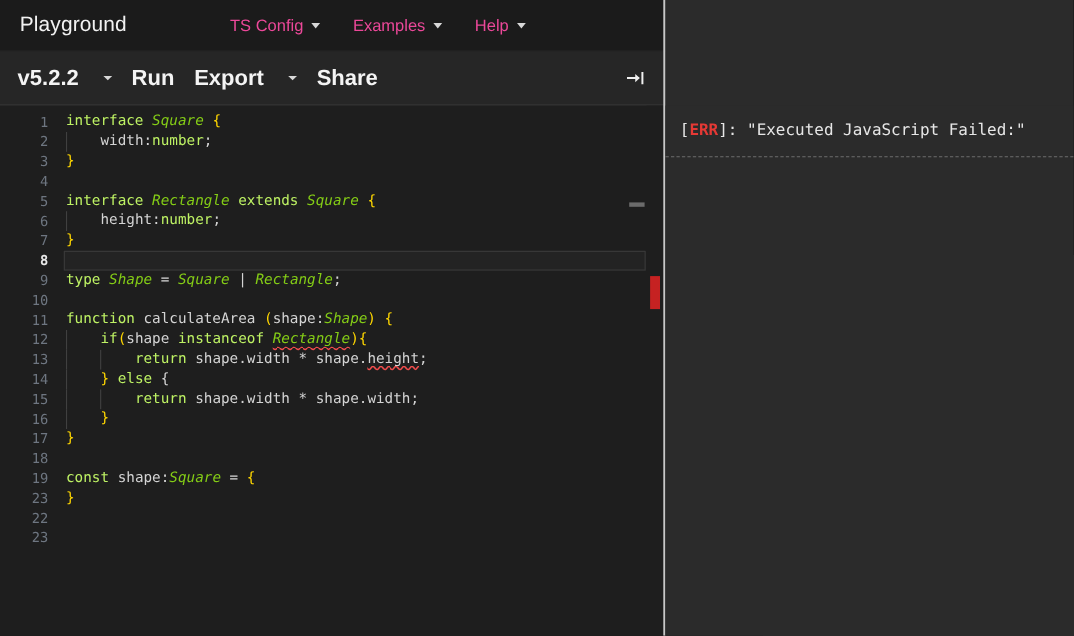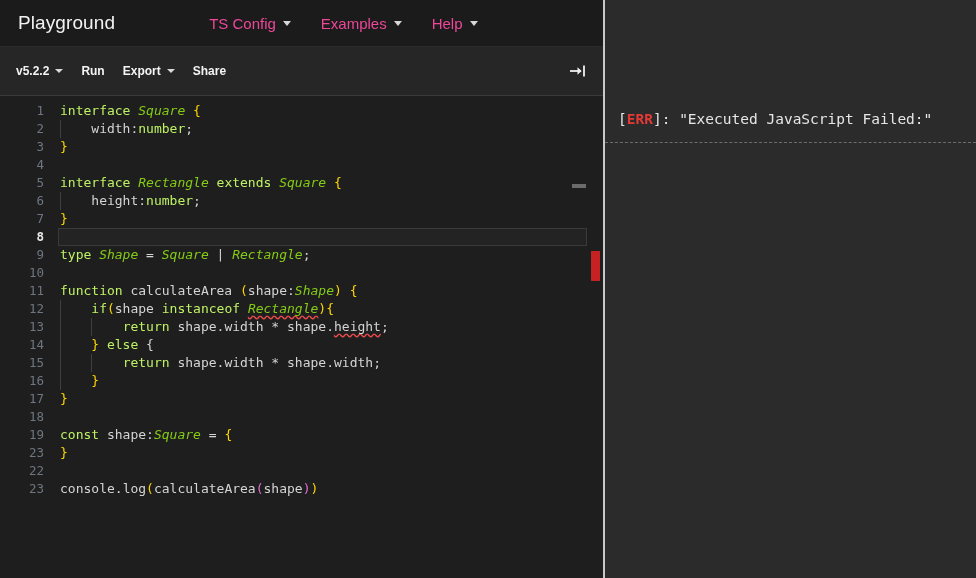--- a/index.html
+++ b/index.html
@@ -36,23 +36,23 @@
   }
 
   
   .toolbar {
     position: absolute; left: 0; top: 47px; width: 603px; height: 49px;
     background: #262626;
     display: flex; align-items: center;
     border-bottom: 1px solid #3a3a3a;
   }
   .tbitem {
-    color: #f4f4f4; font-size: 12px; font-weight: bold;
+    color: #f4f4f4; font-size: 20px; font-weight: bold;
     margin-left: 18px; display: flex; align-items: center;
-    white-space: nowrap; cursor: pointer;
+    white-space: nowrap; cursor: pointer; gap: 16px;
   }
   .tbitem:first-child { margin-left: 16px; }
   .tbcaret {
     display: inline-block; margin-left: 6px;
     width: 0; height: 0;
     border-left: 4px solid transparent;
     border-right: 4px solid transparent;
     border-top: 4.5px solid #d8d8d8;
   }
   .tb-spacer { flex: 1; }
@@ -207,21 +207,21 @@
         <div class="line"><span class="ln">12</span><span class="ig" style="left: 60px;"></span><span class="lc">    <span class="kw">if</span><span class="brY">(</span><span class="pln">shape</span> <span class="kw">instanceof</span> <span class="typ err-squiggle">Rectangle</span><span class="brY">)</span><span class="brY">{</span></span></div>
         <div class="line"><span class="ln">13</span><span class="ig" style="left: 60px;"></span><span class="ig" style="left: 91.2px;"></span><span class="lc">        <span class="kw">return</span> <span class="pln">shape</span><span class="op">.</span><span class="pln">width</span> <span class="op">*</span> <span class="pln">shape</span><span class="op">.</span><span class="pln err-squiggle">height</span><span class="op">;</span></span></div>
         <div class="line"><span class="ln">14</span><span class="ig" style="left: 60px;"></span><span class="lc">    <span class="brY">}</span> <span class="kw">else</span> <span class="undefined">{</span></span></div>
         <div class="line"><span class="ln">15</span><span class="ig" style="left: 60px;"></span><span class="ig" style="left: 91.2px;"></span><span class="lc">        <span class="kw">return</span> <span class="pln">shape</span><span class="op">.</span><span class="pln">width</span> <span class="op">*</span> <span class="pln">shape</span><span class="op">.</span><span class="pln">width</span><span class="op">;</span></span></div>
         <div class="line"><span class="ln">16</span><span class="ig" style="left: 60px;"></span><span class="lc">    <span class="brY">}</span></span></div>
         <div class="line"><span class="ln">17</span><span class="lc"><span class="brY">}</span></span></div>
         <div class="line"><span class="ln">18</span><span class="lc"></span></div>
         <div class="line"><span class="ln">19</span><span class="lc"><span class="kw">const</span> <span class="pln">shape</span><span class="op">:</span><span class="typ">Square</span> <span class="op">=</span> <span class="brY">{</span></span></div>
         <div class="line"><span class="ln">23</span><span class="lc"><span class="brY">}</span></span></div>
         <div class="line"><span class="ln">22</span><span class="lc"></span></div>
-        <div class="line"><span class="ln">23</span><span class="lc"><span class="pln">console</span><span class="op">.</span><span class="pln">log</span><span class="brY">(</span><span class="pln">calculateArea</span><span class="brP">(</span><span class="pln">shape</span><span class="brP">)</span><span class="brY">)</span></span></div>
+        <div class="line"><span class="ln">23</span></div>
       </div>
   </div>
 
   <div class="ruler">
     <div class="ruler-mark" id="ruler-mark" style="top: 155px; height: 30px;"></div>
   </div>
   <div class="vscroll-thumb" id="vthumb" style="top: 184px; height: 4px; background: rgb(107, 107, 107); width: 14px; left: 572px;"></div>
 
   <div class="vdivider"></div>
 

